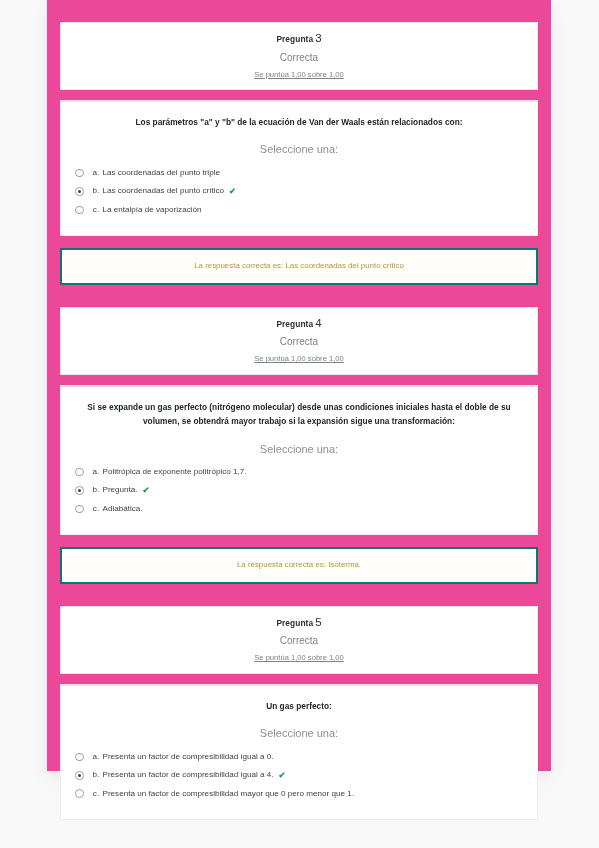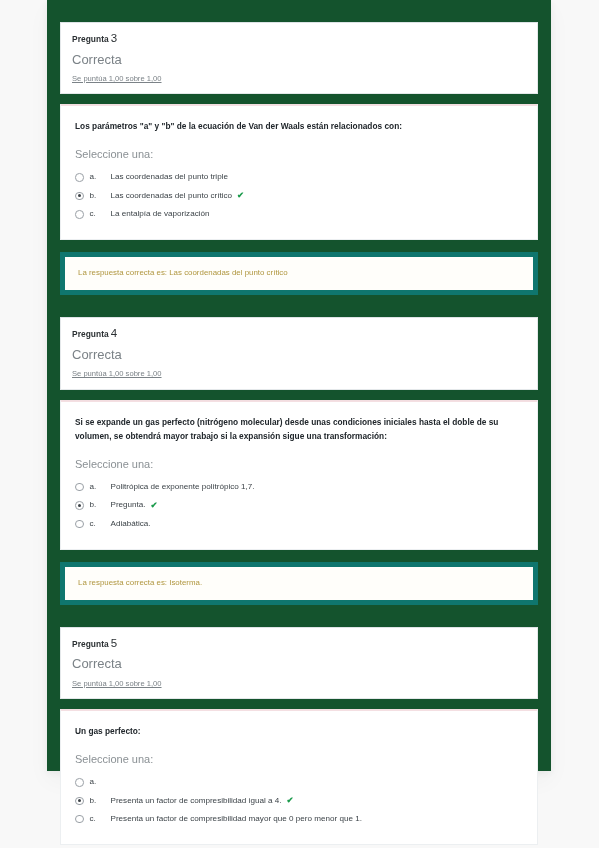--- a/index.html
+++ b/index.html
@@ -17,22 +17,23 @@
     height: 848px;
     background: #f8f8f8;
     overflow: hidden;
   }
   .paper {
     position: absolute;
     left: 47px;
     top: 0;
     width: 504px;
     height: 771px;
-    background: #14532d;
+    background: #ec4899;
     box-shadow: 0 2px 7px rgba(0,0,0,0.055), 0 10px 22px rgba(0,0,0,0.035);
+    text-align: center;
   }
   .paper-inner {
     padding: 22px 13px 0 13px;
   }
 
   
   .q-info {
     border: 1px solid #e4e8ea;
     border-top: 1px solid #dde3e6;
     background: #ffffff;
@@ -47,21 +48,21 @@
     line-height: 1.35;
     margin-bottom: 3px;
   }
   .q-info-num .numeral {
     font-size: 11.5px;
     font-weight: normal;
     color: #2b3033;
     padding-left: 2px;
   }
   .q-info-state {
-    font-size: 13px;
+    font-size: 10px;
     color: #7b8287;
     line-height: 1.5;
     margin-bottom: 4px;
   }
   .q-info-grade {
     font-size: 7.6px;
     color: #7b8287;
     line-height: 1.5;
     text-decoration: underline;
   }
@@ -115,31 +116,31 @@
     left: 1.6px; top: 1.6px;
     width: 3.3px; height: 3.3px;
     border-radius: 50%;
     background: #3c4146;
   }
   .opt-letter {
     width: 13px;
     flex: 0 0 auto;
     color: #3c4348;
   }
-  .opt-text { flex: 0 1 auto; margin-left: 8px; }
+  .opt-text { flex: 0 1 auto; }
   .opt-check {
     color: #1a9a4b;
     font-size: 8.5px;
     margin-left: 5px;
     font-weight: bold;
   }
 
   
   .q-feedback {
-    border: 5px solid #0f766e;
+    border: 2px solid #0f766e;
     background: #fffefa;
     padding: 10px 13px 11px 13px;
     margin-bottom: 14px;
     font-size: 7.9px;
     color: #b0963f;
     line-height: 1.5;
   }
   .spacer-gap { height: 8px; }
 </style>
 </head>
@@ -225,20 +226,21 @@
         <div class="q-info-grade">Se puntúa 1,00 sobre 1,00</div>
       </div>
 
       <div class="q-body">
         <div class="q-text">Un gas perfecto:</div>
         <div class="q-prompt">Seleccione una:</div>
         <div class="opt-list">
           <div class="opt-row">
             <span class="radio"></span>
             <span class="opt-letter">a.</span>
+            <span class="opt-text">Presenta un factor de compresibilidad igual a 0.</span>
           </div>
           <div class="opt-row">
             <span class="radio checked"></span>
             <span class="opt-letter">b.</span>
             <span class="opt-text">Presenta un factor de compresibilidad igual a 4.</span>
             <span class="opt-check">✔</span>
           </div>
           <div class="opt-row">
             <span class="radio"></span>
             <span class="opt-letter">c.</span>

